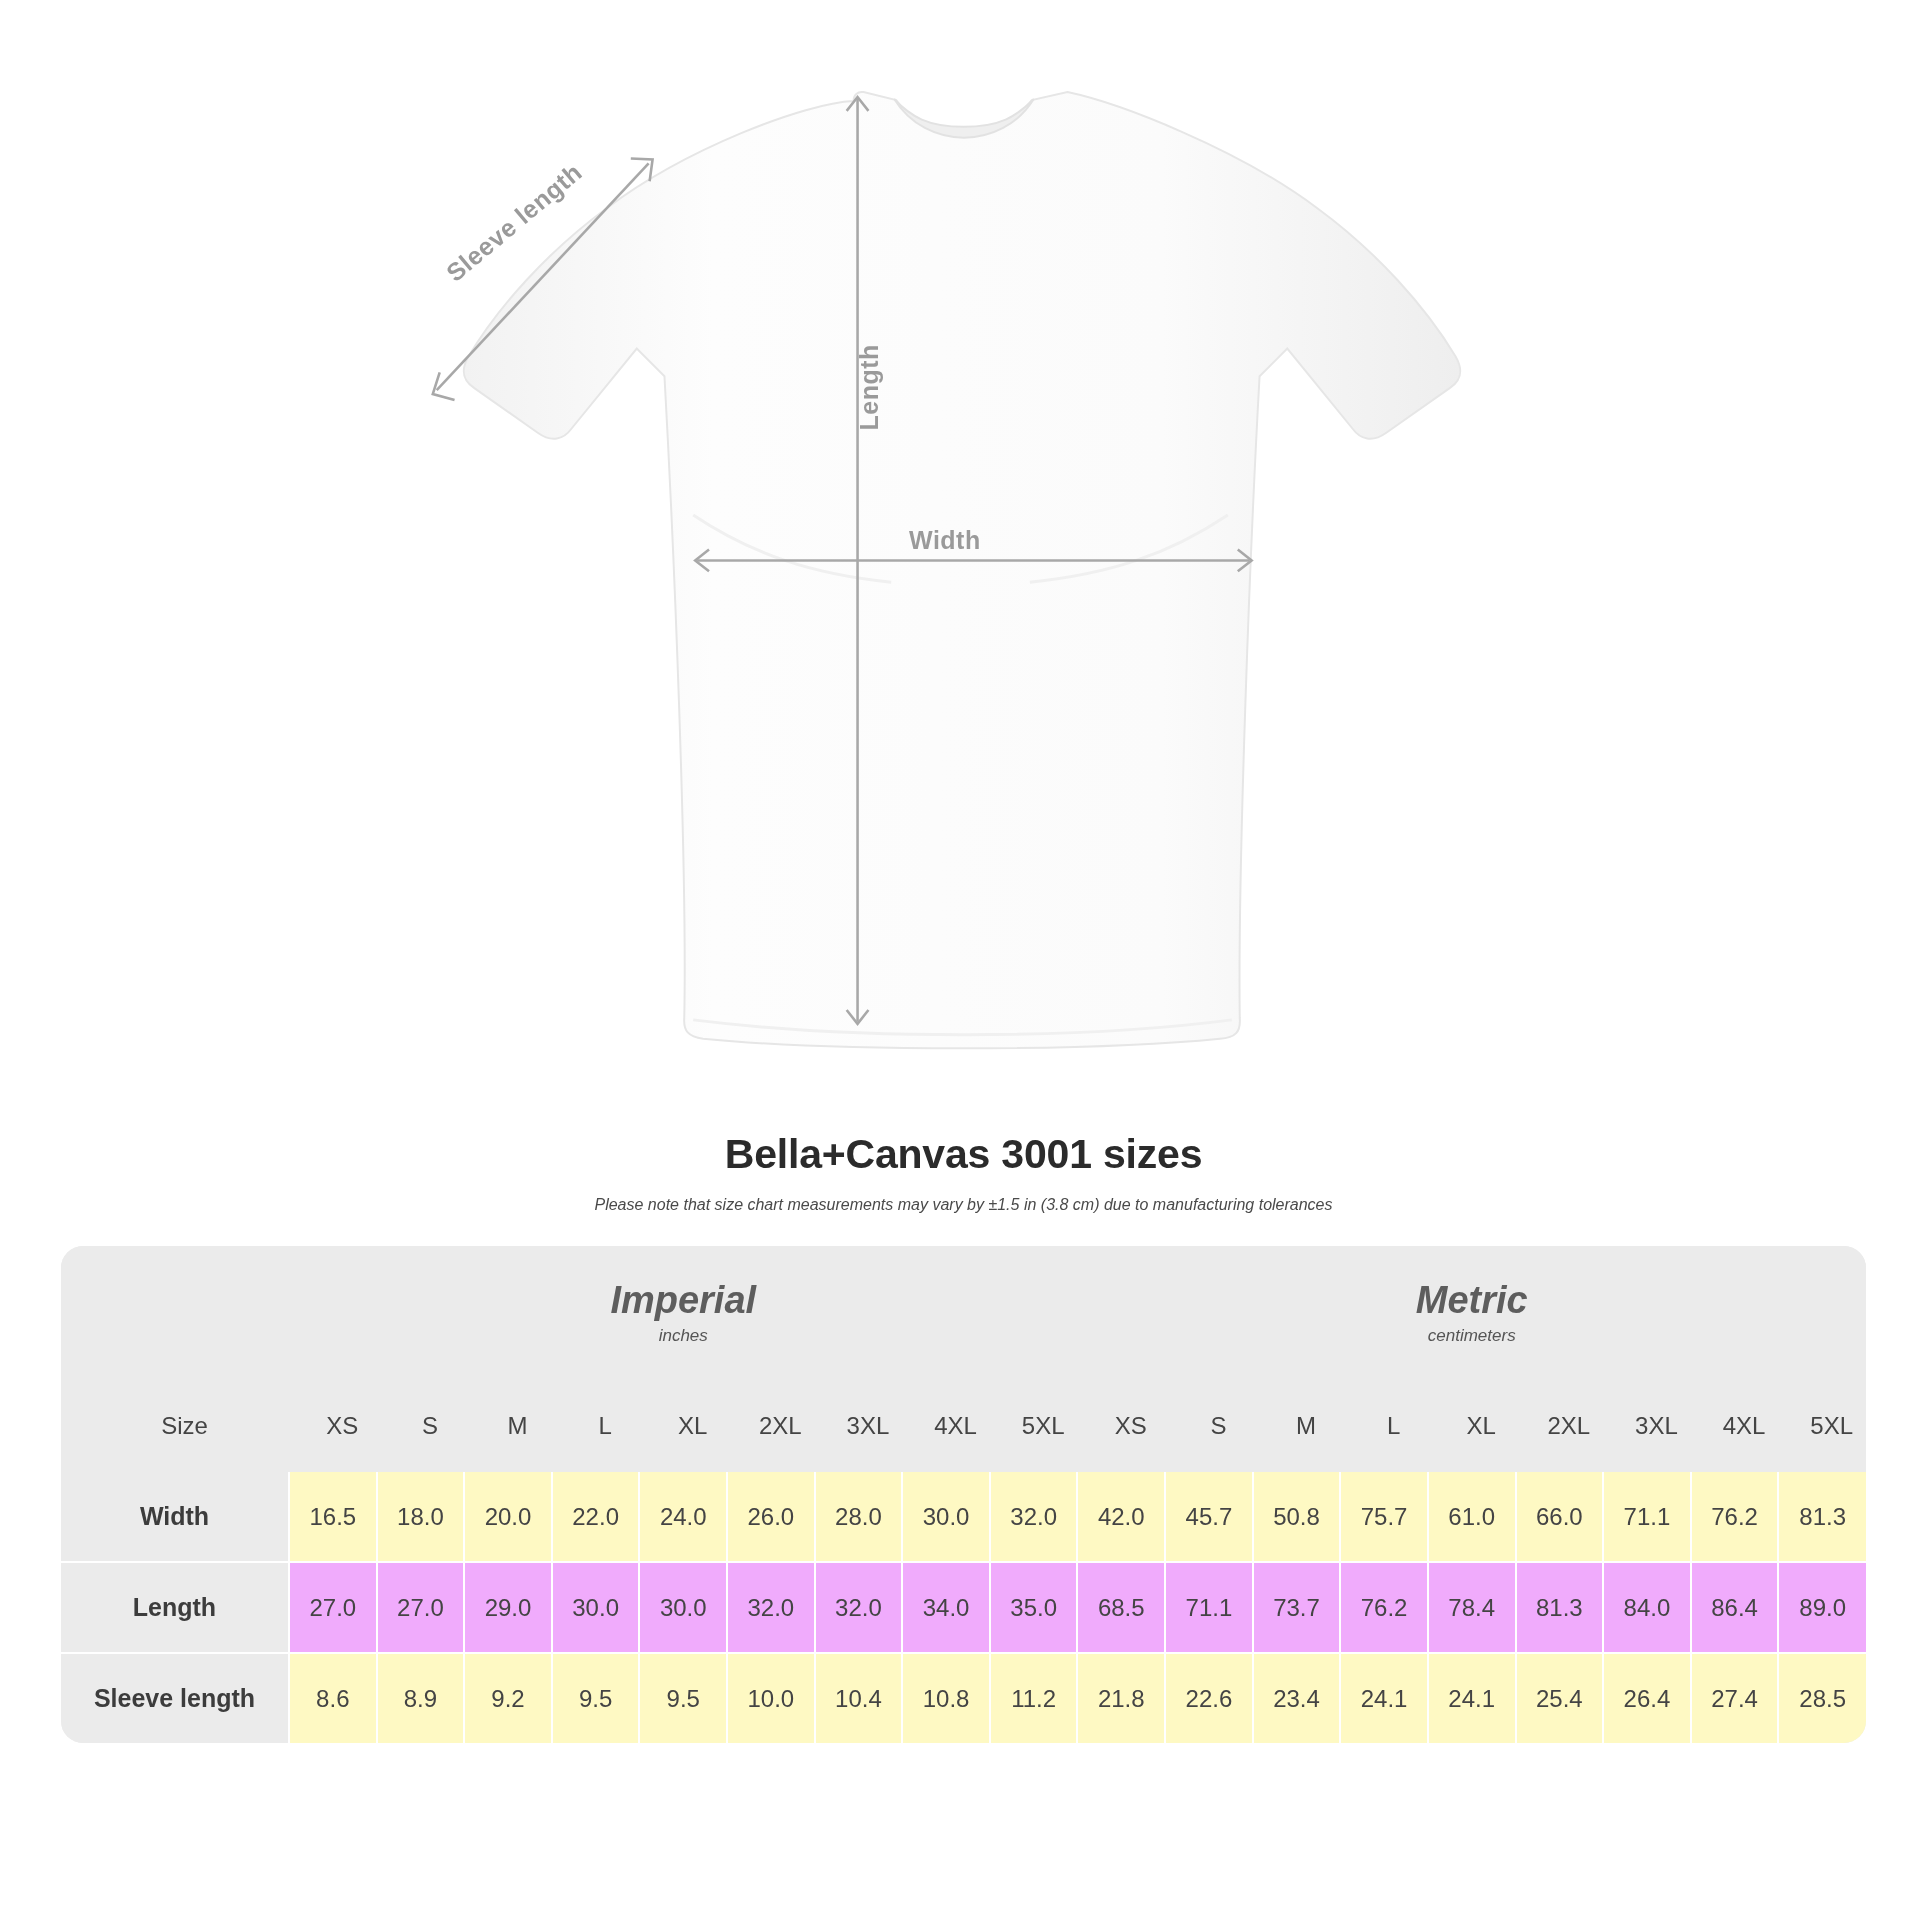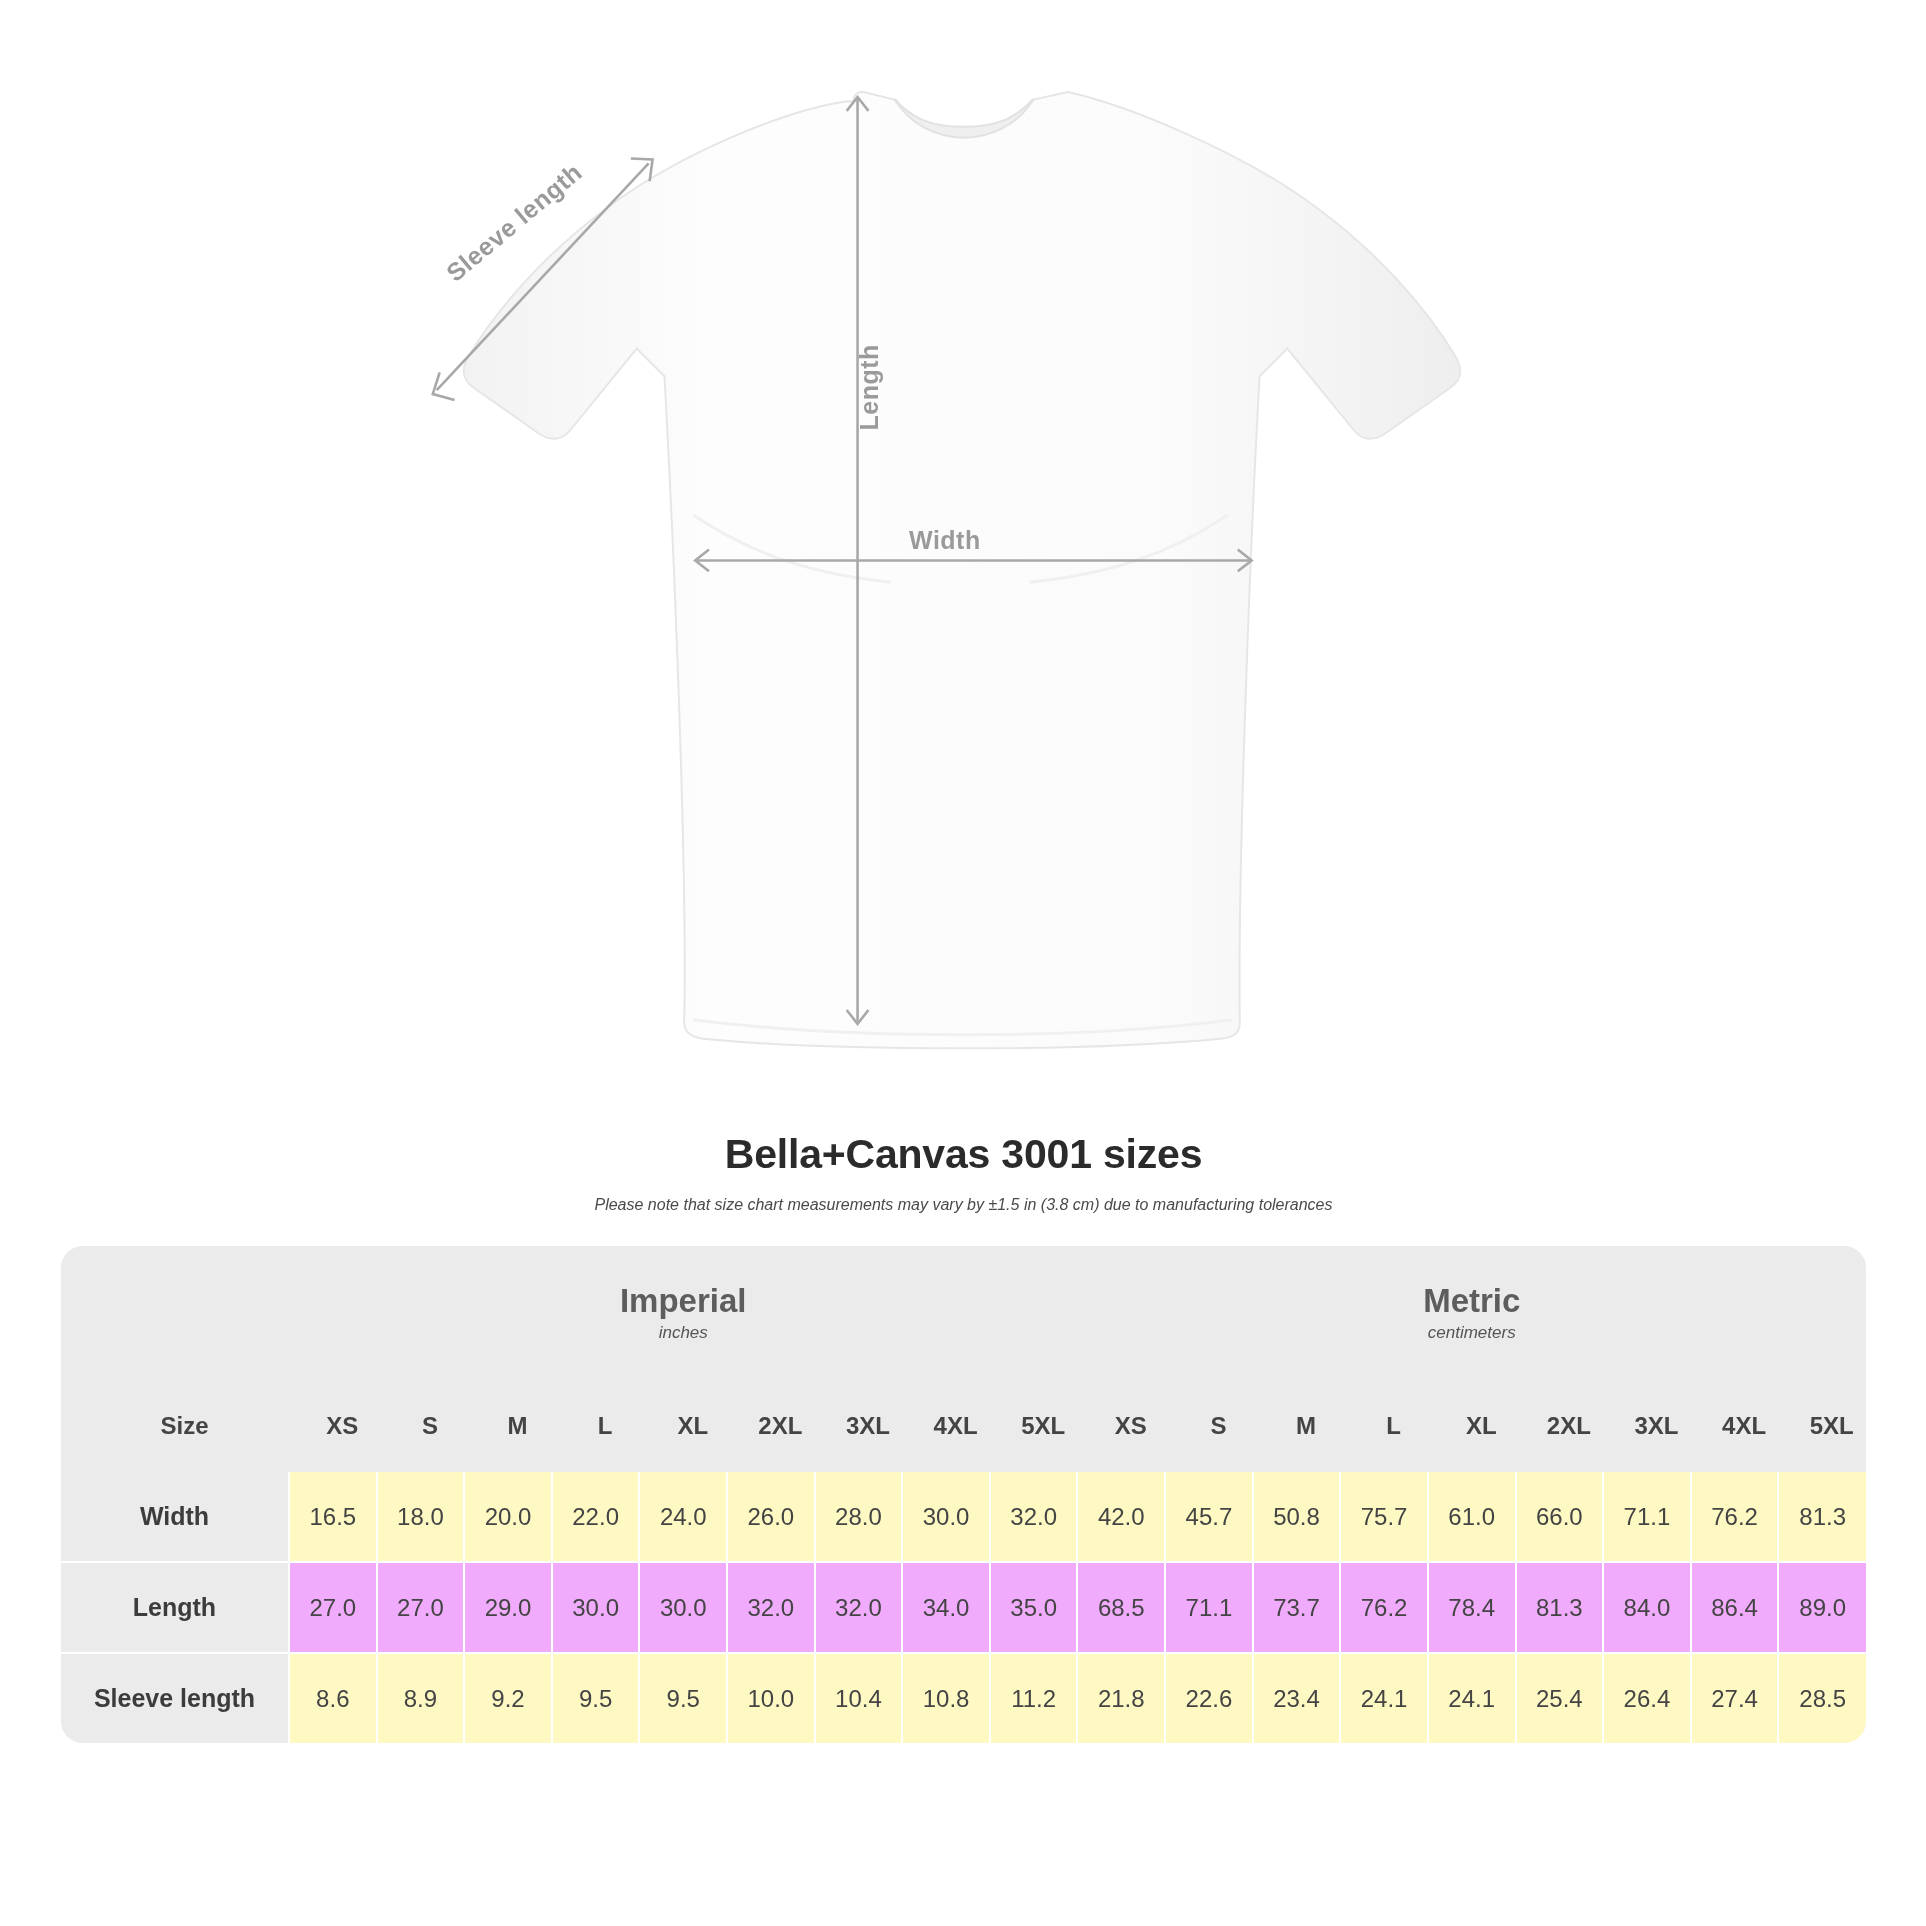--- a/index.html
+++ b/index.html
@@ -90,35 +90,36 @@
     color: #444444;
     border: 0;
   }
   .col-label { width: 226px; }
   .unit-head td {
     height: 131px;
     background: #ebebeb;
     border-bottom: 2px solid #ffffff;
   }
   .unit-title {
-    font-size: 33px;
+    font-size: 38px;
     font-weight: bold;
+    font-style: italic;
     color: #5d5d5d;
     line-height: 1.25;
   }
   .unit-sub {
     font-size: 17px;
     font-style: italic;
     color: #555555;
     line-height: 1.4;
   }
   .size-head td {
     height: 91px;
     background: #ebebeb;
-    font-weight: bold;
+    font-weight: normal;
     color: #4a4a4a;
     font-size: 25px;
     border-bottom: 2px solid #ffffff;
     border-left: 2px solid #ffffff;
     padding-left: 20px;
   }
   .size-head td.col-label {
     border-left: 0;
   }
   tr.data-row td {

